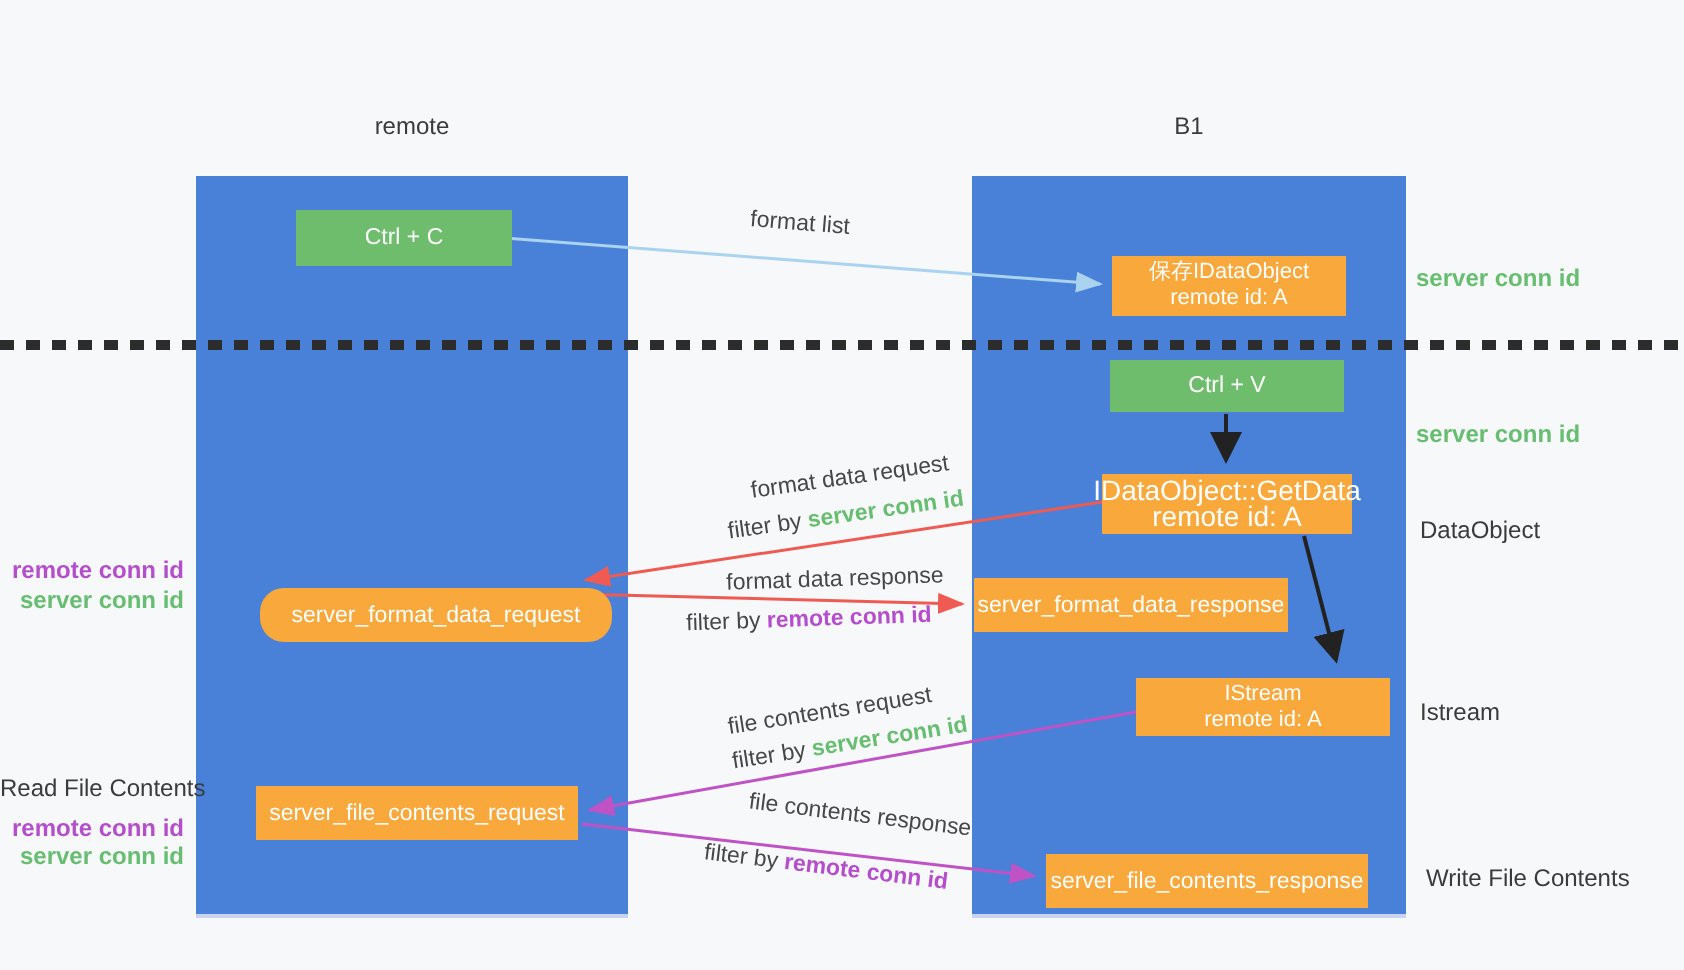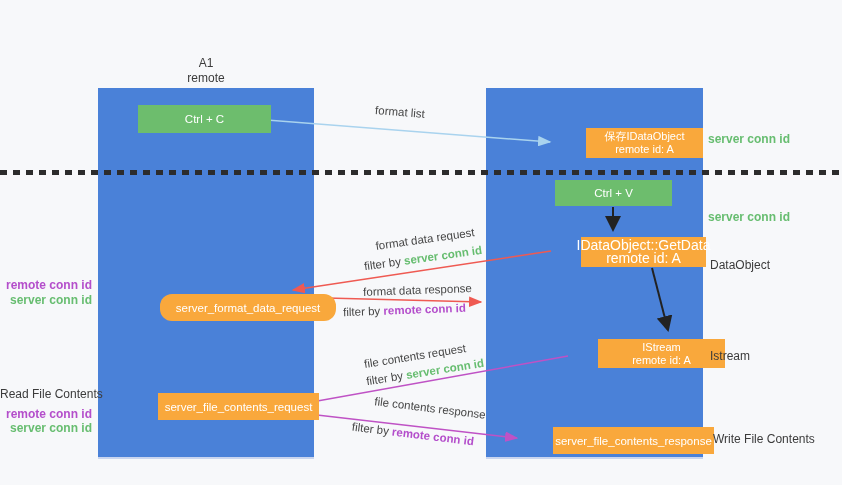--- a/index.html
+++ b/index.html
@@ -26,44 +26,44 @@
   .dotted{
     left:0;width:842px;height:5px;
     background:repeating-linear-gradient(90deg,var(--dot-line,#2c2c2c) 0 7px,transparent 7px 13px);
   }
   .node{
     display:flex;flex-direction:column;align-items:center;justify-content:center;
     color:#fff;text-align:center;font-size:11.5px;line-height:14px;
     box-sizing:border-box;
   }
   .node.green{background:var(--green-box,#6dbd6d);}
-  .node.orange{background:var(--orange-box,#f9a83c);margin-left:30px;}
+  .node.orange{background:var(--orange-box,#f9a83c);}
   .annot{font-size:12px;white-space:nowrap;}
   .annot.plain{color:var(--dark-text,#3b3b3b);}
   .annot.green{color:var(--green-text,#67bd70);font-weight:bold;}
   .annot.purple{color:var(--purple-text,#b44ecb);font-weight:bold;}
   .left-annot{width:92px;text-align:right;}
   .msg-label{
     font-size:11.5px;color:#474747;white-space:nowrap;text-align:center;
   }
   .msg-label .green{color:var(--green-text,#67bd70);font-weight:bold;}
   .msg-label .purple{color:var(--purple-text,#b44ecb);font-weight:bold;}
   svg.overlay{left:0;top:0;pointer-events:none;}
 </style>
 </head>
 <body>
 
 <div class="canvas">
 
 
   <div class="abs lane-header" style="left:98px;top:56px;width:216px;">
-    <div>A1</div>
     <div>remote</div>
   </div>
   <div class="abs lane-header" style="left:486px;top:56px;width:217px;">
+    <div>B1</div>
   </div>
 
   <div class="abs lane" style="left:98px;top:88px;width:216px;height:369px;"></div>
   <div class="abs lane" style="left:486px;top:88px;width:217px;height:369px;"></div>
 
   <div class="abs dotted" style="top:170px;"></div>
 
   <svg class="abs overlay" width="842" height="485" viewBox="0 0 842 485">
     <defs>
       <marker id="ah-blue" markerWidth="9" markerHeight="7" refX="8" refY="3.5" orient="auto">
@@ -81,21 +81,21 @@
     </defs>
     <line x1="253" y1="119" x2="550" y2="142" style="stroke:var(--arrow-blue,#a9d3ee)" stroke-width="1.5" marker-end="url(#ah-blue)"></line>
     <line x1="613" y1="207" x2="613" y2="230" style="stroke:var(--arrow-black,#222)" stroke-width="2" marker-end="url(#ah-black)"></line>
     <line x1="652" y1="268" x2="668" y2="330" style="stroke:var(--arrow-black,#222)" stroke-width="2" marker-end="url(#ah-black)"></line>
     <line x1="551" y1="251" x2="293" y2="290" style="stroke:var(--arrow-red,#ef5a52)" stroke-width="1.5" marker-end="url(#ah-red)"></line>
     <line x1="288" y1="297" x2="481" y2="302" style="stroke:var(--arrow-red,#ef5a52)" stroke-width="1.5" marker-end="url(#ah-red)"></line>
     <line x1="568" y1="356" x2="295" y2="405" style="stroke:var(--arrow-magenta,#bf52c5)" stroke-width="1.5" marker-end="url(#ah-magenta)"></line>
     <line x1="291" y1="412" x2="517" y2="438" style="stroke:var(--arrow-magenta,#bf52c5)" stroke-width="1.5" marker-end="url(#ah-magenta)"></line>
   </svg>
 
-  <div class="abs node green" style="left:138px;top:105px;width:133px;height:28px;">
+  <div class="abs node green" style="left:148px;top:105px;width:108px;height:28px;">
     <span>Ctrl + C</span>
   </div>
 
   <div class="abs node orange" style="left:556px;top:128px;width:117px;height:30px;font-size:11px;line-height:13px;">
     <span>保存IDataObject</span>
     <span>remote id: A</span>
   </div>
 
   <div class="abs node green" style="left:555px;top:180px;width:117px;height:26px;">
     <span>Ctrl + V</span>
@@ -103,20 +103,23 @@
 
   <div class="abs node orange" style="left:551px;top:237px;width:125px;height:30px;font-size:14px;line-height:13px;">
     <span>IDataObject::GetData</span>
     <span>remote id: A</span>
   </div>
 
   <div class="abs node orange" style="left:130px;top:294px;width:176px;height:27px;border-radius:12px;">
     <span>server_format_data_request</span>
   </div>
 
+  <div class="abs node orange" style="left:487px;top:289px;width:157px;height:27px;">
+    <span>server_format_data_response</span>
+  </div>
 
   <div class="abs node orange" style="left:568px;top:339px;width:127px;height:29px;font-size:11px;line-height:13px;">
     <span>IStream</span>
     <span>remote id: A</span>
   </div>
 
   <div class="abs node orange" style="left:128px;top:393px;width:161px;height:27px;">
     <span>server_file_contents_request</span>
   </div>
 

